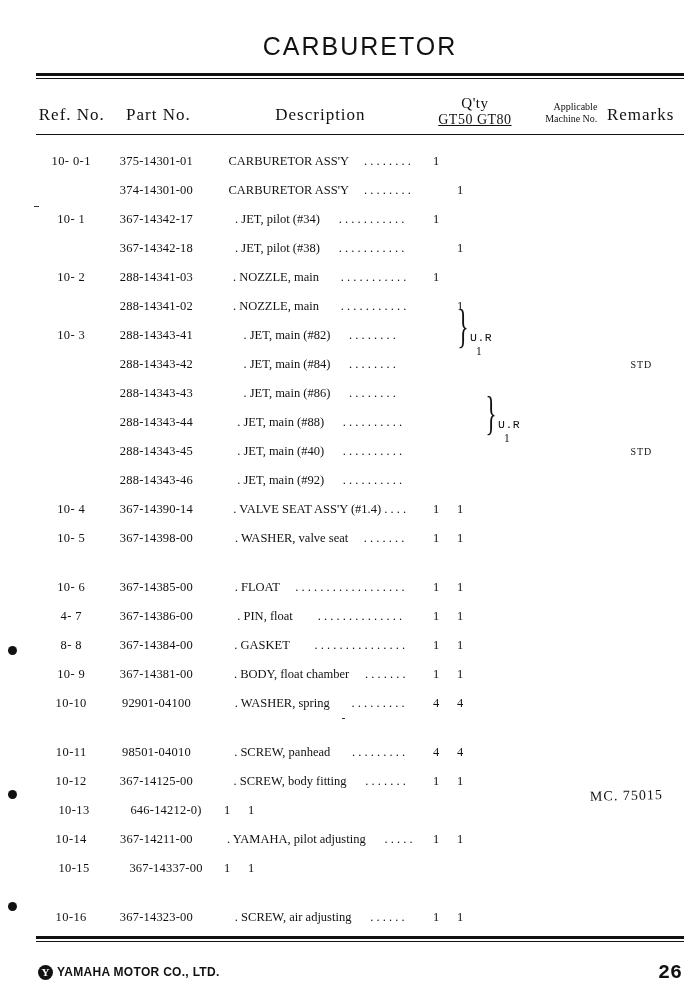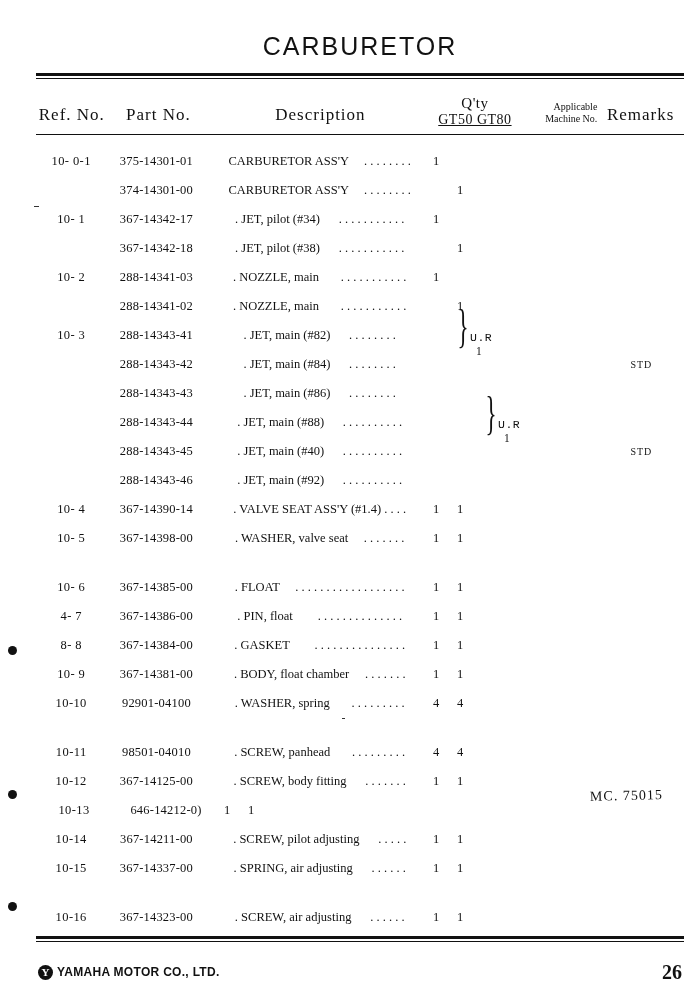--- a/index.html
+++ b/index.html
@@ -192,21 +192,21 @@
     background: #111;
     color: #fff;
     display: inline-flex;
     align-items: center;
     justify-content: center;
     font-size: 11px;
     margin-right: 4px;
     font-family: "Liberation Serif", serif;
   }
   .page-no {
-    font-family: Liberation Serif, serif;
+    font-family: Liberation Mono, monospace;
     font-weight: bold;
     font-size: 20px;
   }
   
   .edge-mark {
     position: absolute;
     left: 0;
     width: 9px;
     height: 9px;
     background: #111;
@@ -552,35 +552,34 @@
           <span class="qty-b">1</span>
         </div>
       </div>
       <div class="c-app"></div>
       <div class="c-rem"></div>
     </div>
 
     <div class="row">
       <div class="c-ref">10-14</div>
       <div class="c-part">367-14211-00</div>
-      <div class="c-desc">. SCREW, pilot adjusting      . . . . .</div>
+      <div class="c-desc">. YAMAHA, pilot adjusting      . . . . .</div>
       <div class="c-qty">
         <div class="qty-cells">
           <span class="qty-a">1</span>
           <span class="qty-b">1</span>
         </div>
       </div>
       <div class="c-app"></div>
       <div class="c-rem"></div>
     </div>
 
     <div class="row gap-after">
       <div class="c-ref">10-15</div>
       <div class="c-part">367-14337-00</div>
-      <div class="c-desc">. SPRING, air adjusting      . . . . . .</div>
       <div class="c-qty">
         <div class="qty-cells">
           <span class="qty-a">1</span>
           <span class="qty-b">1</span>
         </div>
       </div>
       <div class="c-app"></div>
       <div class="c-rem"></div>
     </div>
 

